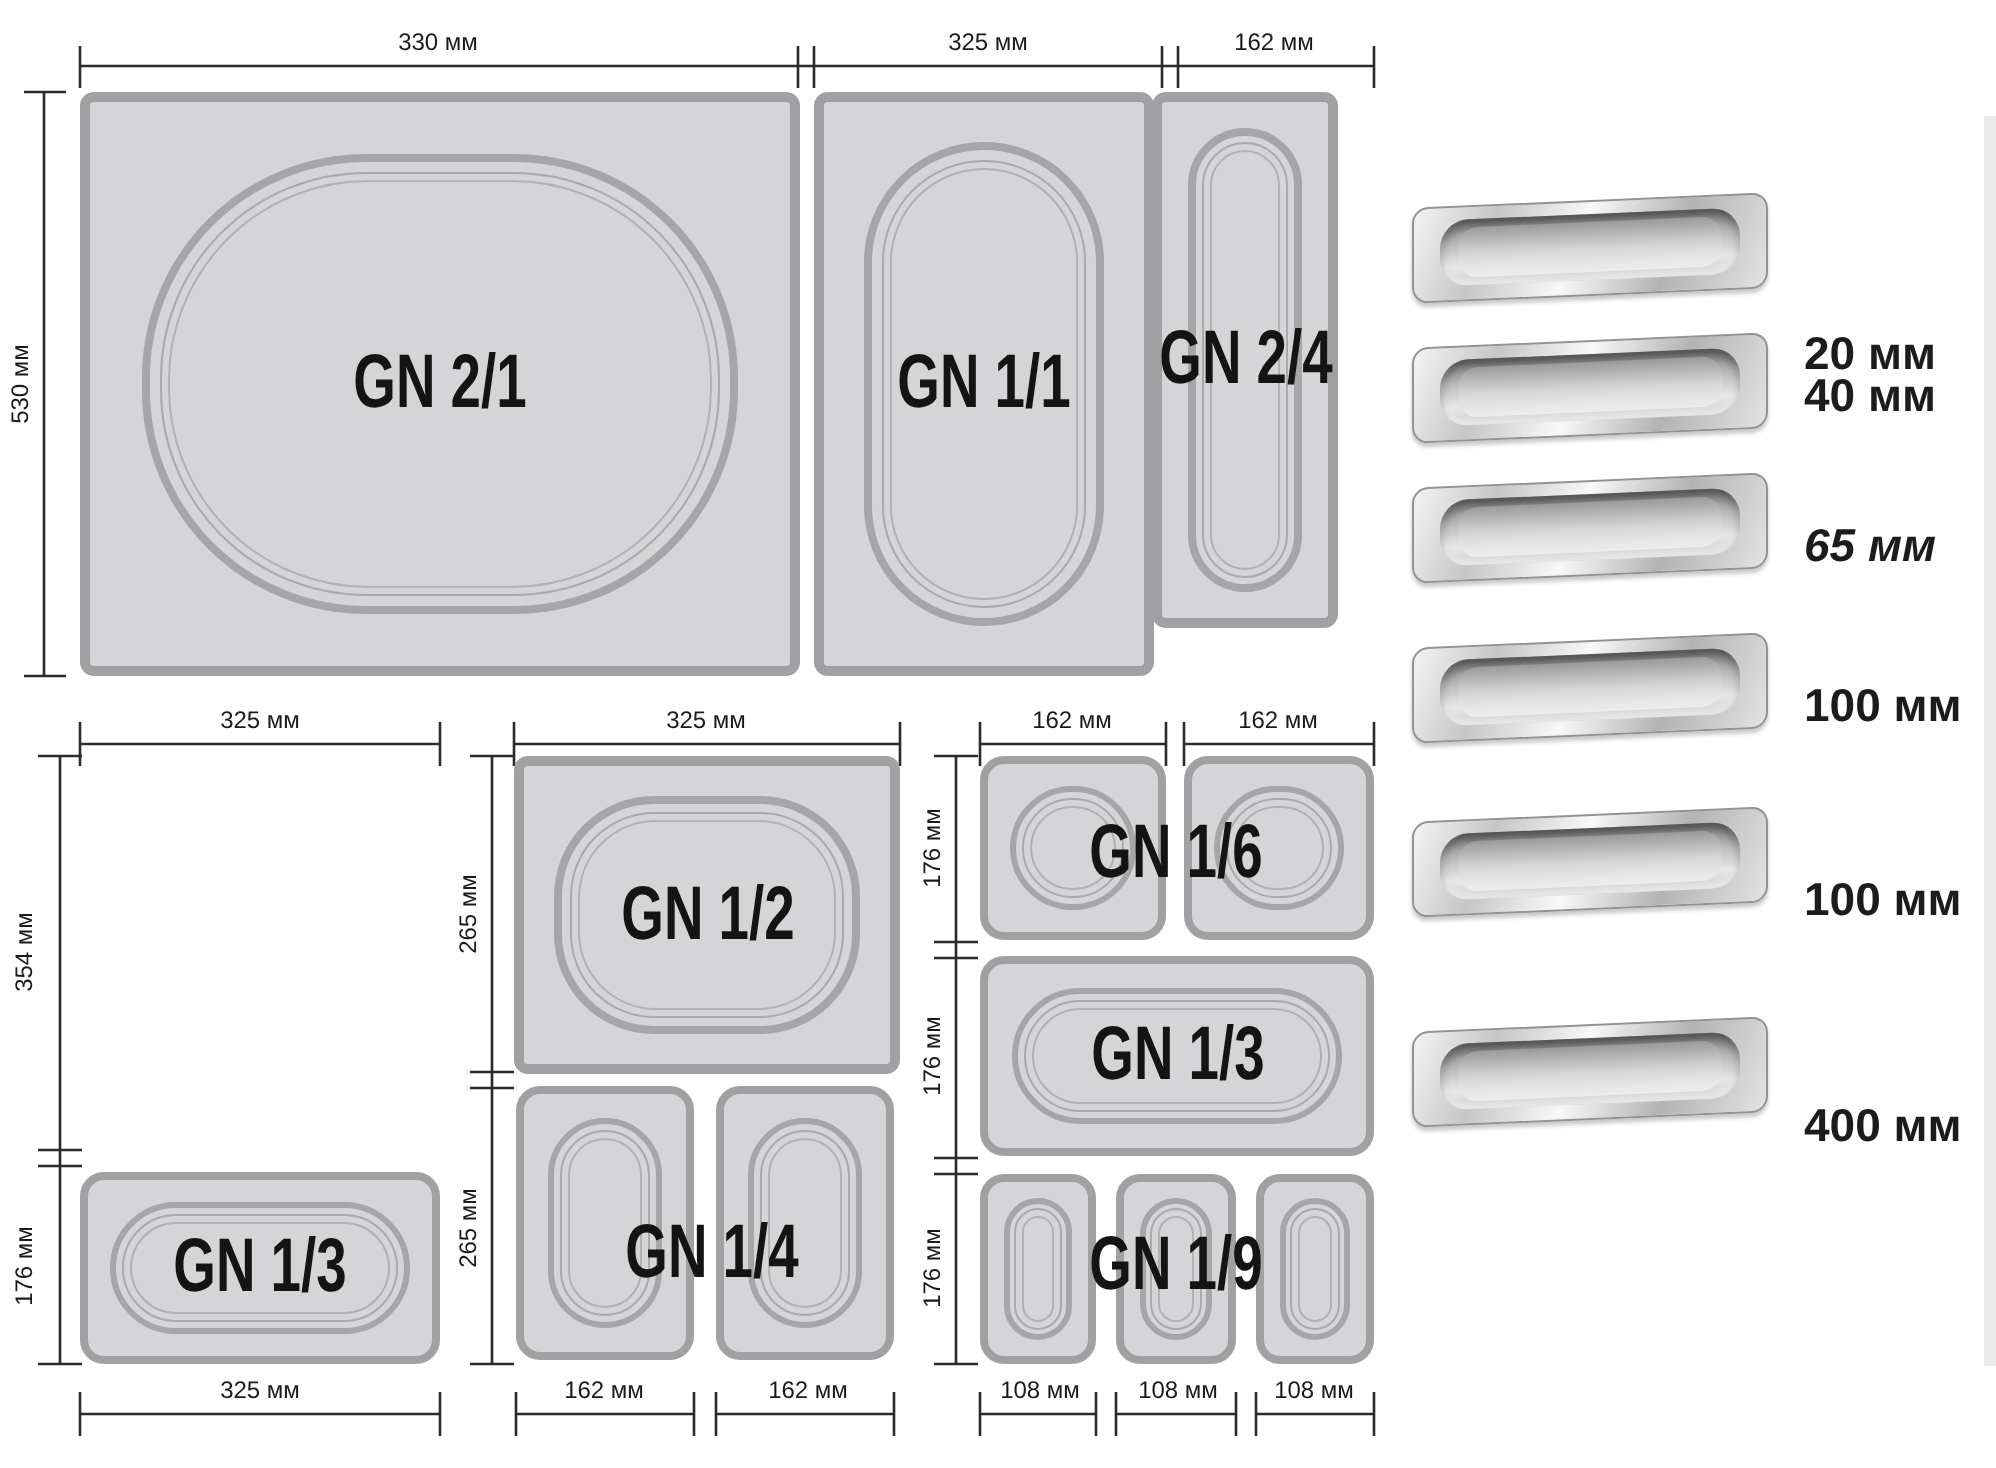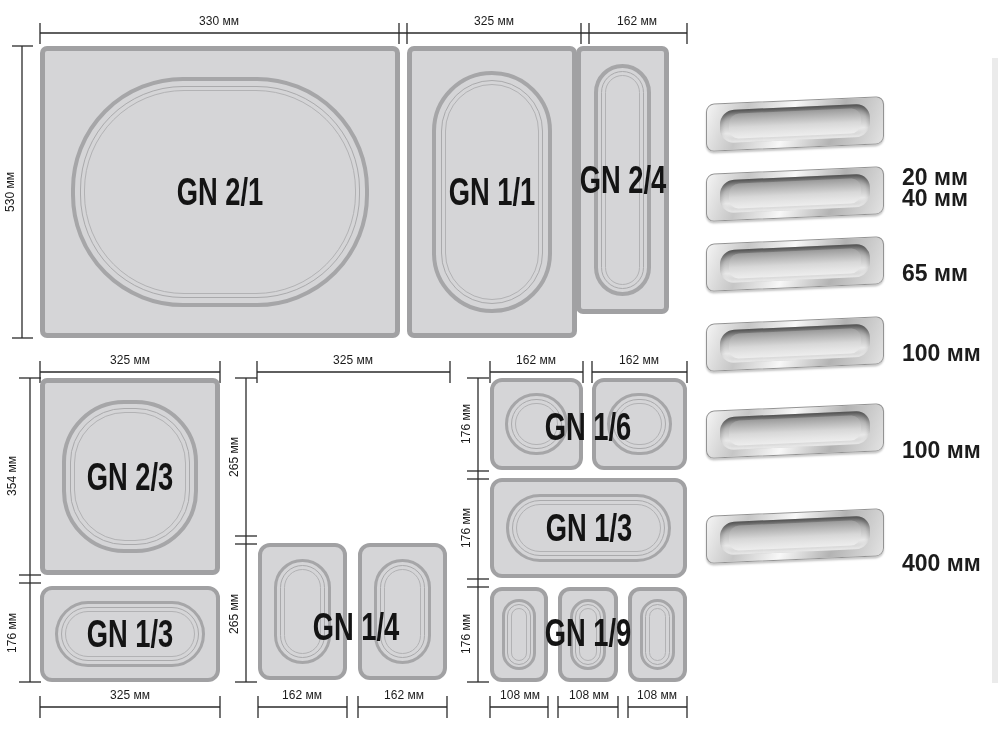--- a/index.html
+++ b/index.html
@@ -139,34 +139,34 @@
     <div class="pan-label">GN 1/1</div>
   </div>
 
   <div class="pan" style="left:576px;top:46px;width:93px;height:268px;--i1:13px;--rr:36px;--g:7px;">
     <div class="r1"></div>
     <div class="r2"></div>
     <div class="r3"></div>
     <div class="pan-label">GN 2/4</div>
   </div>
 
-  <div class="pan" style="left:40px;top:378px;width:180px;height:197px;--i1:17px;--rr:62px;--g:8px;">
-    <div class="r1"></div>
-    <div class="r2"></div>
-    <div class="r3"></div>
-    <div class="pan-label">GN 2/3</div>
-  </div>
 
   <div class="pan sm" style="left:40px;top:586px;width:180px;height:96px;--i1:11px;--rr:38px;--g:6px;">
     <div class="r1"></div>
     <div class="r2"></div>
     <div class="r3"></div>
     <div class="pan-label">GN 1/3</div>
   </div>
 
+  <div class="pan" style="left:257px;top:378px;width:193px;height:159px;--i1:15px;--rr:50px;--g:8px;">
+    <div class="r1"></div>
+    <div class="r2"></div>
+    <div class="r3"></div>
+    <div class="pan-label">GN 1/2</div>
+  </div>
 
   <div class="pan sm" style="left:258px;top:543px;width:89px;height:137px;--i1:12px;--rr:38px;--g:6px;">
     <div class="r1"></div>
     <div class="r2"></div>
     <div class="r3"></div>
   </div>
   <div class="pan sm" style="left:358px;top:543px;width:89px;height:137px;--i1:12px;--rr:38px;--g:6px;">
     <div class="r1"></div>
     <div class="r2"></div>
     <div class="r3"></div>
@@ -257,21 +257,21 @@
   <div class="depth-label" style="top:198px;">40 мм</div>
 
   <div class="ppan" style="top:240px;--belly:28px;">
     <div class="rim">
       <div class="mouth">
           <div class="mouth-inner"></div>
         </div>
     </div>
     <div class="belly"></div>
   </div>
-  <div class="depth-label" style="top:273px;">65 мм</div>
+  <div class="depth-label" style="top:273px;font-style:italic;">65 мм</div>
 
   <div class="ppan" style="top:320px;--belly:40px;">
     <div class="rim">
       <div class="mouth">
           <div class="mouth-inner"></div>
         </div>
     </div>
     <div class="belly"></div>
   </div>
   <div class="depth-label" style="top:353px;">100 мм</div>

